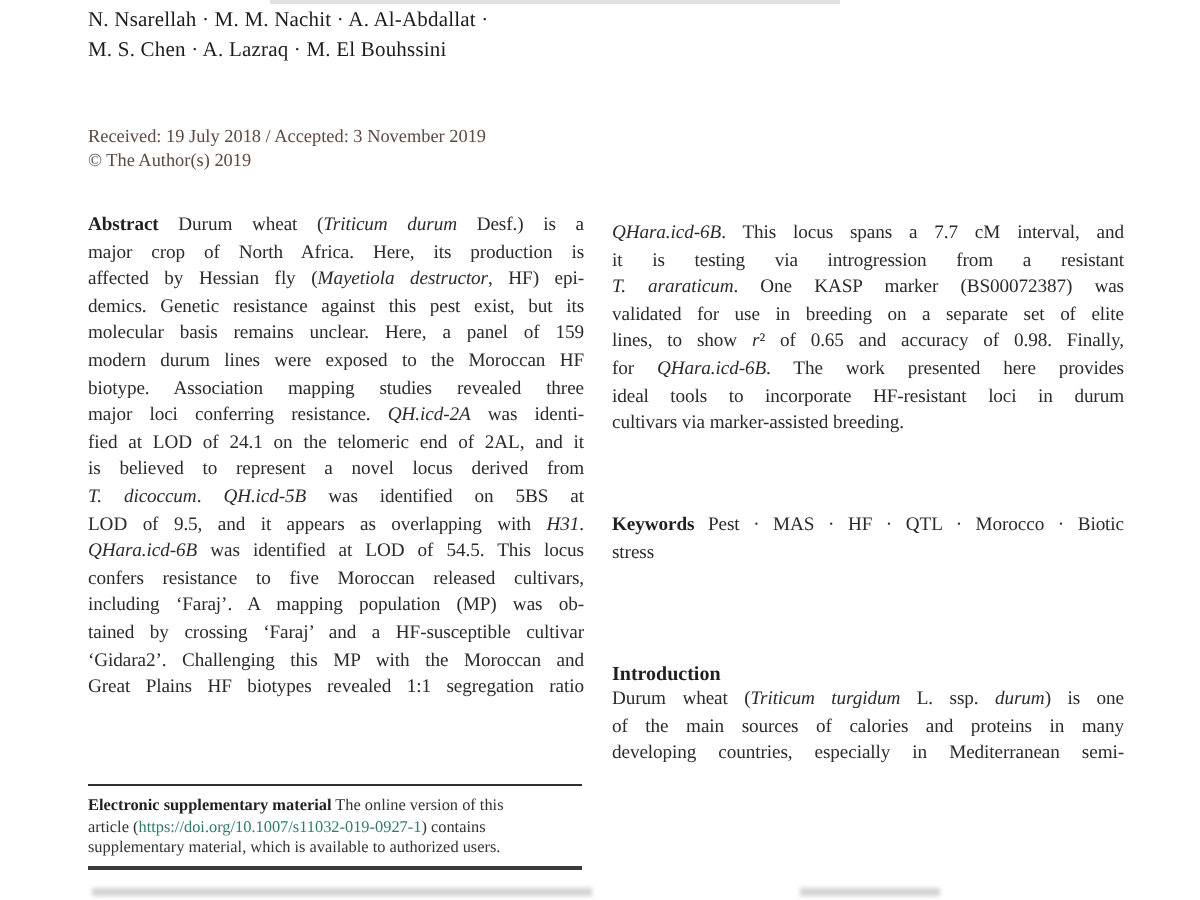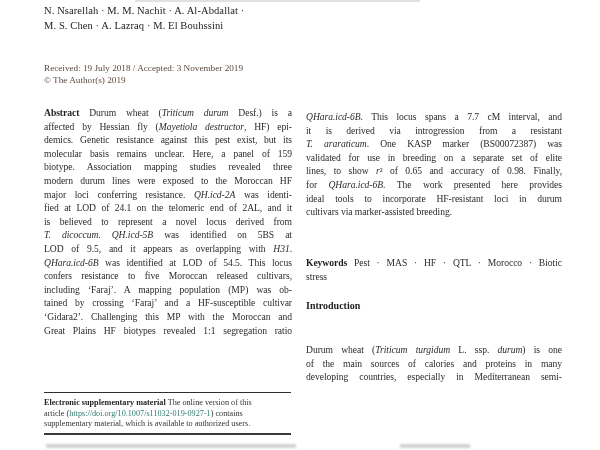--- a/index.html
+++ b/index.html
@@ -19,21 +19,21 @@
   
   .dates{left:44px;top:63px;width:300px;font-size:9.2px;line-height:11.5px;color:#5d4a40;}
   
   .col-left{left:44px;top:106px;width:248px;}
   .body-text{font-size:9.6px;line-height:13.6px;letter-spacing:-0.05px;color:#2b2b2b;}
   .jl{text-align:justify;text-align-last:justify;-moz-text-align-last:justify;white-space:nowrap;}
   .jl{white-space:normal;}
   .ll{text-align:left;}
   .cont-block{left:306px;top:110px;width:256px;}
   .keywords-block{left:306px;top:256px;width:256px;}
-  .intro-heading{left:306px;top:300px;width:256px;font-weight:bold;font-size:10px;color:#1f1f1f;}
+  .intro-heading{left:306px;top:332px;width:256px;font-weight:bold;font-size:10px;color:#1f1f1f;}
   .intro-block{left:306px;top:343px;width:256px;}
   
   .fn-rule-top{left:44px;top:392px;width:247px;height:1px;background:#2f2f2f;}
   .fn-text{left:44px;top:398px;width:252px;font-size:8.2px;line-height:10.6px;color:#333333;}
   .fn-rule-bottom{left:44px;top:433px;width:247px;height:2px;background:#3a3a3a;}
   .doi-link{color:#2f7a6d;text-decoration:none;cursor:pointer;}
   
   .bot-smudge1{left:46px;top:444px;width:250px;height:4px;background:#bfbfbf;filter:blur(1px);opacity:.7;}
   .bot-smudge2{left:400px;top:444px;width:70px;height:4px;background:#bfbfbf;filter:blur(1px);opacity:.7;}
   b{font-weight:bold;color:#1f1f1f;}
@@ -50,41 +50,42 @@
     <div>M. S. Chen · A. Lazraq · M. El Bouhssini</div>
   </div>
 
   <div class="abs dates">
     <div>Received: 19 July 2018 / Accepted: 3 November 2019</div>
     <div>© The Author(s) 2019</div>
   </div>
 
   <div class="abs col-left body-text">
     <div class="jl"><b>Abstract</b> Durum wheat (<i>Triticum durum</i> Desf.) is a</div>
+    <div class="jl">major crop of North Africa. Here, its production is</div>
     <div class="jl">affected by Hessian fly (<i>Mayetiola destructor</i>, HF) epi-</div>
     <div class="jl">demics. Genetic resistance against this pest exist, but its</div>
     <div class="jl">molecular basis remains unclear. Here, a panel of 159</div>
+    <div class="jl">modern durum lines were exposed to the Moroccan HF</div>
     <div class="jl">biotype. Association mapping studies revealed three</div>
-    <div class="jl">modern durum lines were exposed to the Moroccan HF</div>
     <div class="jl">major loci conferring resistance. <i>QH.icd-2A</i> was identi-</div>
     <div class="jl">fied at LOD of 24.1 on the telomeric end of 2AL, and it</div>
     <div class="jl">is believed to represent a novel locus derived from</div>
     <div class="jl"><i>T. dicoccum</i>. <i>QH.icd-5B</i> was identified on 5BS at</div>
     <div class="jl">LOD of 9.5, and it appears as overlapping with <i>H31</i>.</div>
     <div class="jl"><i>QHara.icd-6B</i> was identified at LOD of 54.5. This locus</div>
     <div class="jl">confers resistance to five Moroccan released cultivars,</div>
     <div class="jl">including ‘Faraj’. A mapping population (MP) was ob-</div>
     <div class="jl">tained by crossing ‘Faraj’ and a HF-susceptible cultivar</div>
     <div class="jl">‘Gidara2’. Challenging this MP with the Moroccan and</div>
     <div class="jl">Great Plains HF biotypes revealed 1:1 segregation ratio</div>
   </div>
 
   <div class="abs cont-block body-text">
     <div class="jl"><i>QHara.icd-6B</i>. This locus spans a 7.7 cM interval, and</div>
-    <div class="jl">it is derived via introgression from a resistant</div>
+    <div class="jl">it is testing via introgression from a resistant</div>
     <div class="jl"><i>T. araraticum</i>. One KASP marker (BS00072387) was</div>
     <div class="jl">validated for use in breeding on a separate set of elite</div>
     <div class="jl">lines, to show <i>r</i>² of 0.65 and accuracy of 0.98. Finally,</div>
     <div class="jl">for <i>QHara.icd-6B</i>. The work presented here provides</div>
     <div class="jl">ideal tools to incorporate HF-resistant loci in durum</div>
     <div class="ll">cultivars via marker-assisted breeding.</div>
   </div>
 
   <div class="abs keywords-block body-text">
     <div class="jl"><b>Keywords</b> Pest · MAS · HF · QTL · Morocco · Biotic</div>

